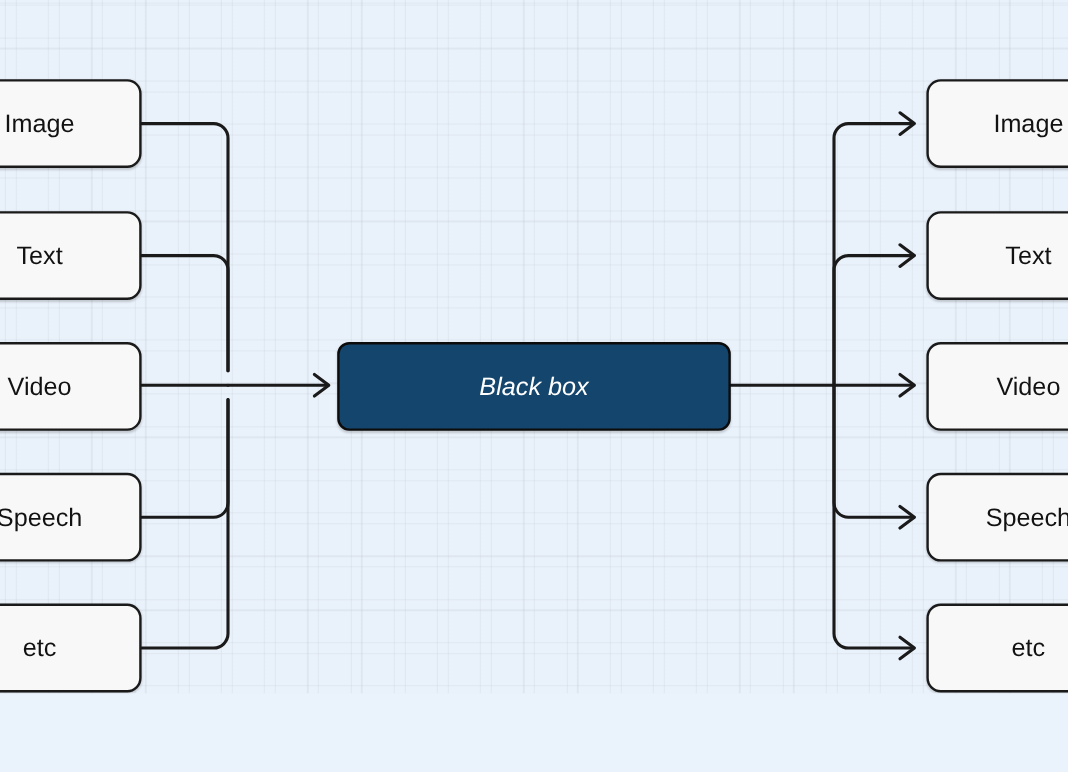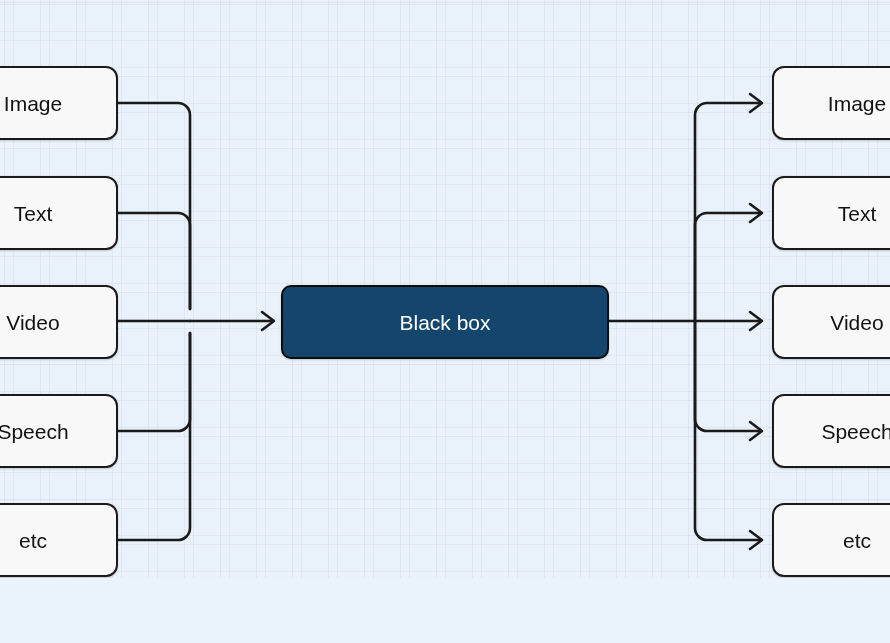--- a/index.html
+++ b/index.html
@@ -98,21 +98,21 @@
   <div class="node node-light" style="left:-52px; top:285px; width:170px; height:74px;">
     <span>Video</span>
   </div>
   <div class="node node-light" style="left:-52px; top:394px; width:170px; height:74px;">
     <span>Speech</span>
   </div>
   <div class="node node-light" style="left:-52px; top:503px; width:170px; height:74px;">
     <span>etc</span>
   </div>
 
-  <div class="node node-dark" style="left:281px; top:285px; width:328px; height:74px;">
+  <div class="node node-dark" style="left:281px; top:285px; width:328px; height:74px;font-style:italic;">
     <span>Black box</span>
   </div>
 
   <div class="node node-light" style="left:772px; top:66px; width:170px; height:74px;">
     <span>Image</span>
   </div>
   <div class="node node-light" style="left:772px; top:176px; width:170px; height:74px;">
     <span>Text</span>
   </div>
   <div class="node node-light" style="left:772px; top:285px; width:170px; height:74px;">

